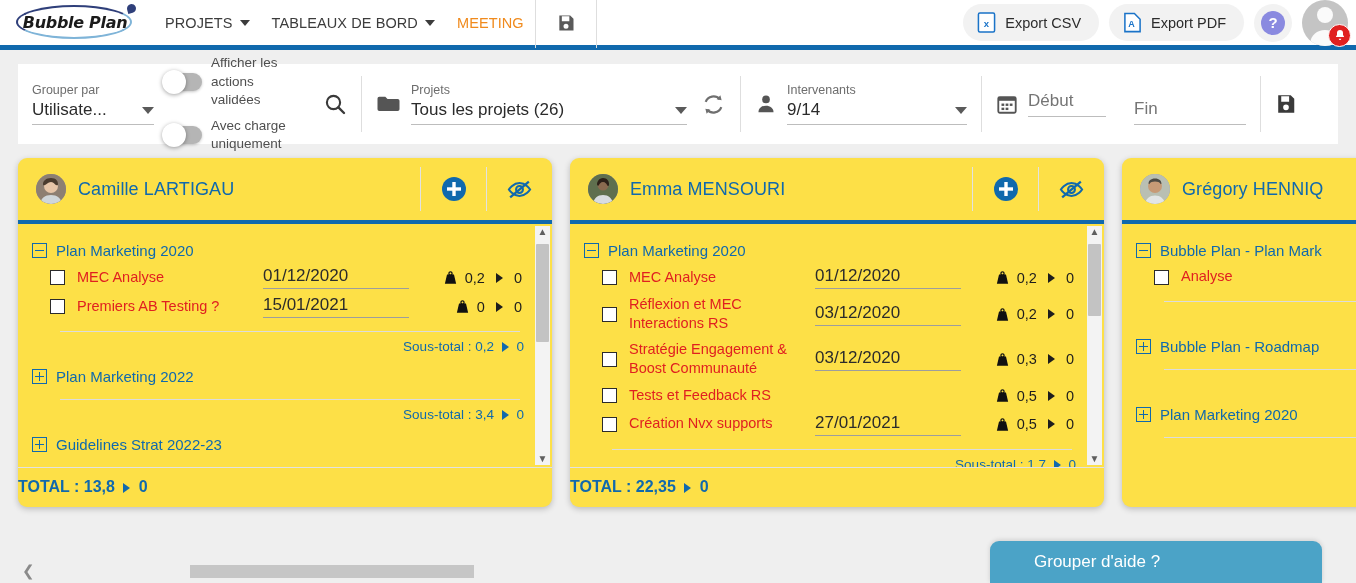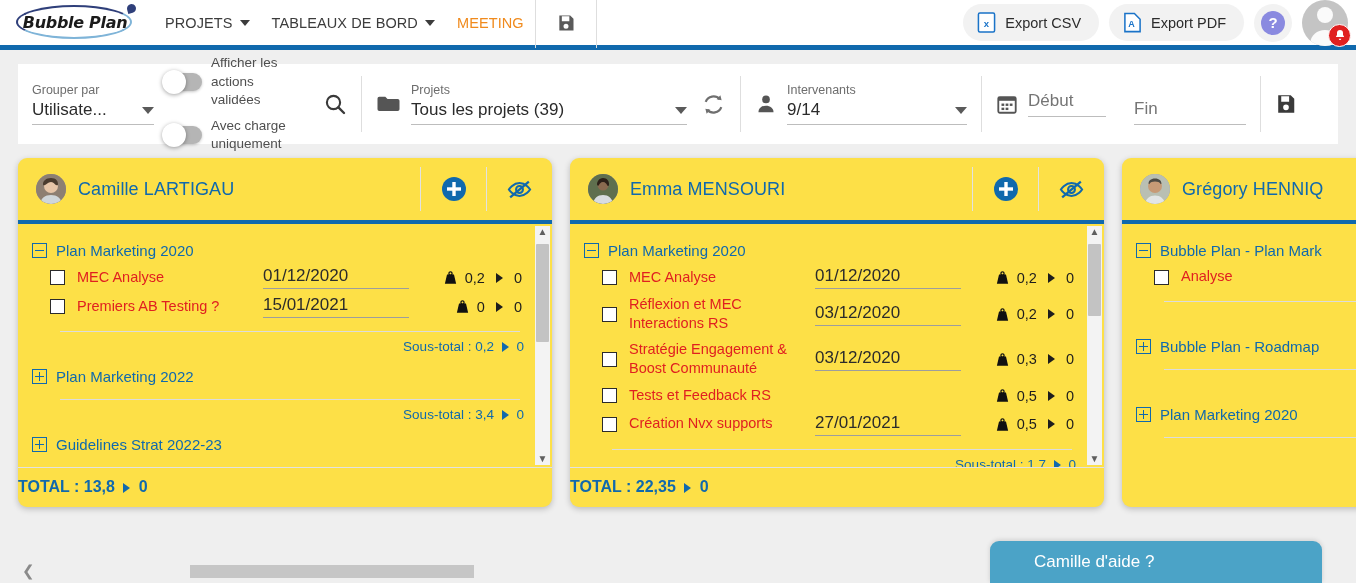--- a/index.html
+++ b/index.html
@@ -418,21 +418,21 @@
 
     <div class="fgroup">
       <div class="icon-lead">
         <svg width="25" height="22" viewBox="0 0 24 22">
           <path fill="#555" d="M1 5.5a1.8 1.8 0 011.8-1.8h6l2.2 2.2h10.2A1.8 1.8 0 0123 7.7v8.6a1.8 1.8 0 01-1.8 1.8H2.8A1.8 1.8 0 011 16.3V5.5z"></path>
         </svg>
       </div>
       <div>
         <div class="field-label">Projets</div>
         <div class="field-value" style="width:276px">
-          <span>Tous les projets (39)</span>
+          <span>Tous les projets (26)</span>
           <span class="caret"></span>
         </div>
       </div>
       <div class="refresh-btn">
         <svg width="25" height="25" viewBox="0 0 24 24">
           <path fill="none" stroke="#6f6f6f" stroke-width="2.1" d="M4.5 9.5A8 8 0 0118 7M19.5 14.5A8 8 0 016 17"></path>
           <path fill="#6f6f6f" d="M18.6 3.2l1.2 4.8-4.8-1.1zM5.4 20.8l-1.2-4.8 4.8 1.1z"></path>
         </svg>
       </div>
     </div>
@@ -767,14 +767,14 @@
 </div>
 
 <div class="bottom-bar">
   <div class="hchev">❮</div>
   <div class="htrack">
     <div class="hthumb"></div>
   </div>
 </div>
 
 <div class="help-widget">
-  <span>Camille d'aide ?</span>
+  <span>Grouper d'aide ?</span>
 </div>
 
 </body></html>

